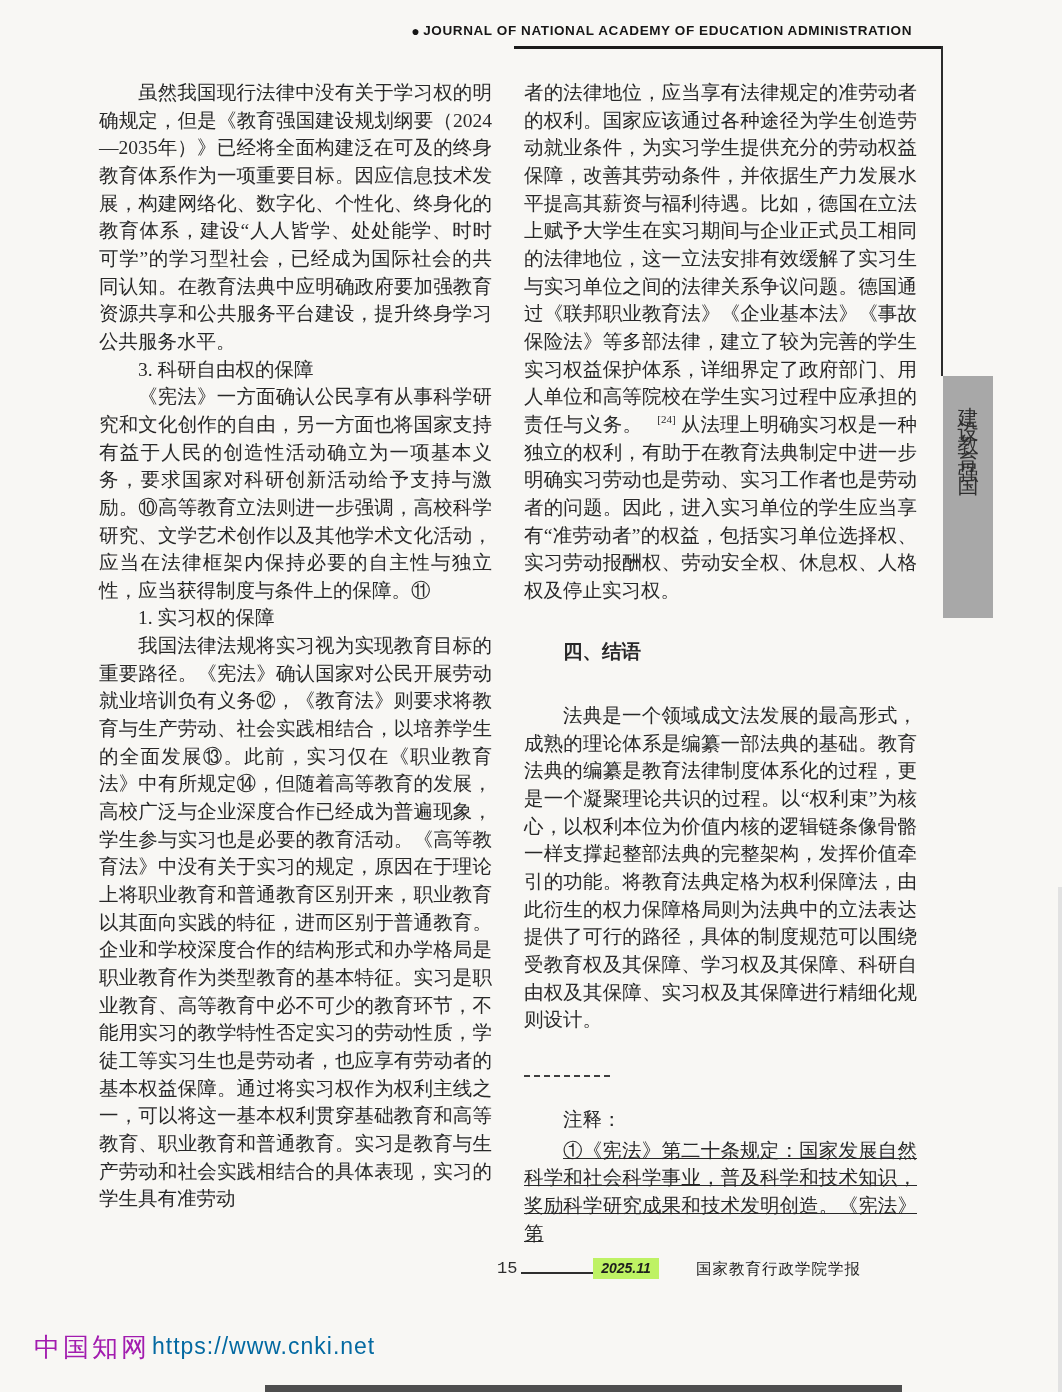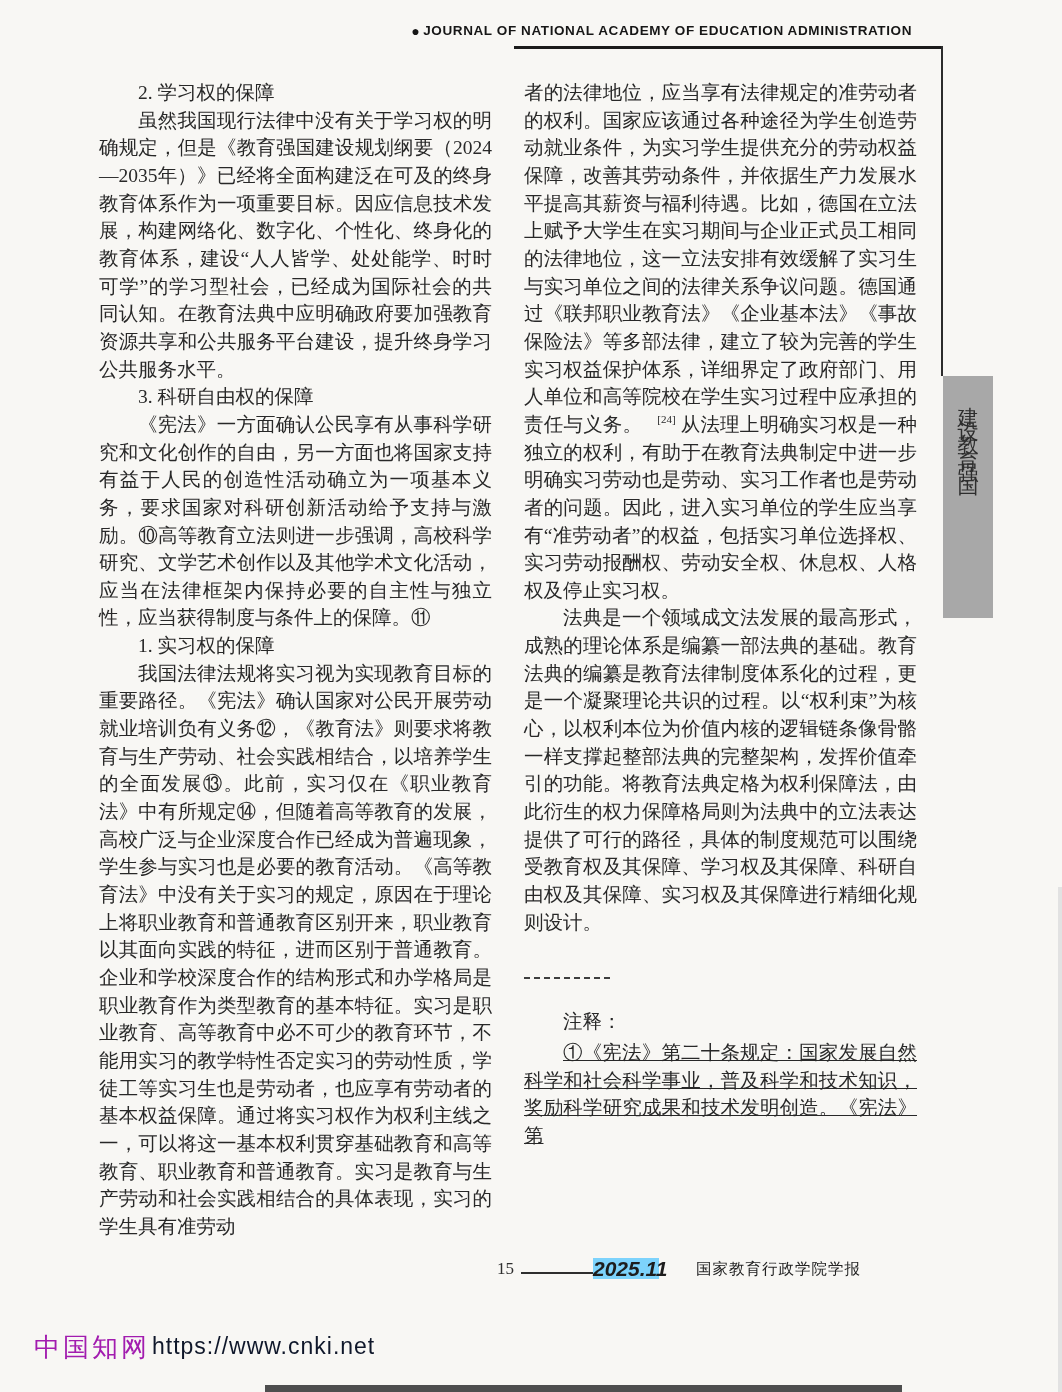--- a/index.html
+++ b/index.html
@@ -31,59 +31,59 @@
   }
   .col-left{left:99px;}
   .col-right{left:524px;}
   .col p,.col h4{margin:0;font-weight:400;font-size:19.5px;line-height:27.65px;}
   .indent{text-indent:2em;}
   sup.ref{font-size:11px;line-height:0;letter-spacing:0;margin-left:15px;}
   .conclusion-heading{font-weight:700 !important;margin-top:34px !important;margin-bottom:36px !important;text-indent:2em;}
   .sep{margin-top:41px;width:86px;height:0;border-top:2px dashed #3e3e3e;}
   .notes-label{margin-top:29px !important;text-indent:2em;}
   .note-item{margin-top:3px !important;text-indent:2em;text-decoration:underline;}
-  .footer-pageno{position:absolute;left:497px;top:1259px;font-size:17px;color:#2e2e2e;}
+  .footer-pageno{position:absolute;left:497px;top:1259px;font-size:17px;color:#2e2e2e;font-family:Liberation Mono, monospace;}
   .footer-rule{position:absolute;left:521px;top:1272px;width:72px;height:2px;background:#2e2e2e;}
   .footer-issue{
     position:absolute;left:593px;top:1258px;width:66px;height:21px;
-    background:#7dd3fc;color:#1d1d1d;text-align:center;line-height:21px;
-    font-family:"Liberation Sans", sans-serif;font-style:italic;font-weight:700;font-size:21px;
+    background:#bef264;color:#1d1d1d;text-align:center;line-height:21px;
+    font-family:"Liberation Sans", sans-serif;font-style:italic;font-weight:700;font-size:14px;
   }
   .footer-journal{position:absolute;left:696px;top:1259px;font-size:15.5px;letter-spacing:1px;color:#242424;}
   .wm-name{position:absolute;left:34px;top:1330px;font-size:26px;letter-spacing:3px;color:#a21caf;}
-  .wm-url{position:absolute;left:152px;top:1333px;font-size:23px;letter-spacing:1px;color:#0f172a;font-family:"Liberation Sans", sans-serif;}
+  .wm-url{position:absolute;left:152px;top:1333px;font-size:23px;letter-spacing:1px;color:#0369a1;font-family:"Liberation Sans", sans-serif;}
   .bottom-bar{position:absolute;left:265px;top:1385px;width:637px;height:7px;background:#4e4e4e;}
   .right-strip{position:absolute;right:0;top:887px;width:4px;height:505px;background:#e2e2e2;}
 </style>
 </head>
 <body>
 
 <div>
 
   <div class="header-title">
     <span class="bullet">●</span><span>JOURNAL OF NATIONAL ACADEMY OF EDUCATION ADMINISTRATION</span>
   </div>
   <div class="header-rule"></div>
   <div class="v-rule"></div>
 
   <div class="sidebar-tab">
     <span>建设教育强国</span>
   </div>
 
   <div class="col col-left">
-    <h4 class="indent">2. 学习权的保障</h4>
     <p class="indent">虽然我国现行法律中没有关于学习权的明确规定，但是《教育强国建设规划纲要（2024—2035年）》已经将全面构建泛在可及的终身教育体系作为一项重要目标。因应信息技术发展，构建网络化、数字化、个性化、终身化的教育体系，建设“人人皆学、处处能学、时时可学”的学习型社会，已经成为国际社会的共同认知。在教育法典中应明确政府要加强教育资源共享和公共服务平台建设，提升终身学习公共服务水平。</p>
     <h4 class="indent">3. 科研自由权的保障</h4>
     <p class="indent">《宪法》一方面确认公民享有从事科学研究和文化创作的自由，另一方面也将国家支持有益于人民的创造性活动确立为一项基本义务，要求国家对科研创新活动给予支持与激励。⑩高等教育立法则进一步强调，高校科学研究、文学艺术创作以及其他学术文化活动，应当在法律框架内保持必要的自主性与独立性，应当获得制度与条件上的保障。⑪</p>
     <h4 class="indent">1. 实习权的保障</h4>
     <p class="indent">我国法律法规将实习视为实现教育目标的重要路径。《宪法》确认国家对公民开展劳动就业培训负有义务⑫，《教育法》则要求将教育与生产劳动、社会实践相结合，以培养学生的全面发展⑬。此前，实习仅在《职业教育法》中有所规定⑭，但随着高等教育的发展，高校广泛与企业深度合作已经成为普遍现象，学生参与实习也是必要的教育活动。《高等教育法》中没有关于实习的规定，原因在于理论上将职业教育和普通教育区别开来，职业教育以其面向实践的特征，进而区别于普通教育。企业和学校深度合作的结构形式和办学格局是职业教育作为类型教育的基本特征。实习是职业教育、高等教育中必不可少的教育环节，不能用实习的教学特性否定实习的劳动性质，学徒工等实习生也是劳动者，也应享有劳动者的基本权益保障。通过将实习权作为权利主线之一，可以将这一基本权利贯穿基础教育和高等教育、职业教育和普通教育。实习是教育与生产劳动和社会实践相结合的具体表现，实习的学生具有准劳动</p>
   </div>
 
   <div class="col col-right">
     <p><span>者的法律地位，应当享有法律规定的准劳动者的权利。国家应该通过各种途径为学生创造劳动就业条件，为实习学生提供充分的劳动权益保障，改善其劳动条件，并依据生产力发展水平提高其薪资与福利待遇。比如，德国在立法上赋予大学生在实习期间与企业正式员工相同的法律地位，这一立法安排有效缓解了实习生与实习单位之间的法律关系争议问题。德国通过《联邦职业教育法》《企业基本法》《事故保险法》等多部法律，建立了较为完善的学生实习权益保护体系，详细界定了政府部门、用人单位和高等院校在学生实习过程中应承担的责任与义务。</span><sup class="ref">[24]</sup><span> 从法理上明确实习权是一种独立的权利，有助于在教育法典制定中进一步明确实习劳动也是劳动、实习工作者也是劳动者的问题。因此，进入实习单位的学生应当享有“准劳动者”的权益，包括实习单位选择权、实习劳动报酬权、劳动安全权、休息权、人格权及停止实习权。</span></p>
+    <h4 class="conclusion-heading">四、结语</h4>
     <p class="indent">法典是一个领域成文法发展的最高形式，成熟的理论体系是编纂一部法典的基础。教育法典的编纂是教育法律制度体系化的过程，更是一个凝聚理论共识的过程。以“权利束”为核心，以权利本位为价值内核的逻辑链条像骨骼一样支撑起整部法典的完整架构，发挥价值牵引的功能。将教育法典定格为权利保障法，由此衍生的权力保障格局则为法典中的立法表达提供了可行的路径，具体的制度规范可以围绕受教育权及其保障、学习权及其保障、科研自由权及其保障、实习权及其保障进行精细化规则设计。</p>
     <div class="sep"></div>
     <p class="notes-label">注释：</p>
     <p class="note-item">①《宪法》第二十条规定：国家发展自然科学和社会科学事业，普及科学和技术知识，奖励科学研究成果和技术发明创造。《宪法》第</p>
   </div>
 
   <div class="footer-pageno">15</div>
   <div class="footer-rule"></div>
   <div class="footer-issue">2025.11</div>
   <div class="footer-journal">国家教育行政学院学报</div>

